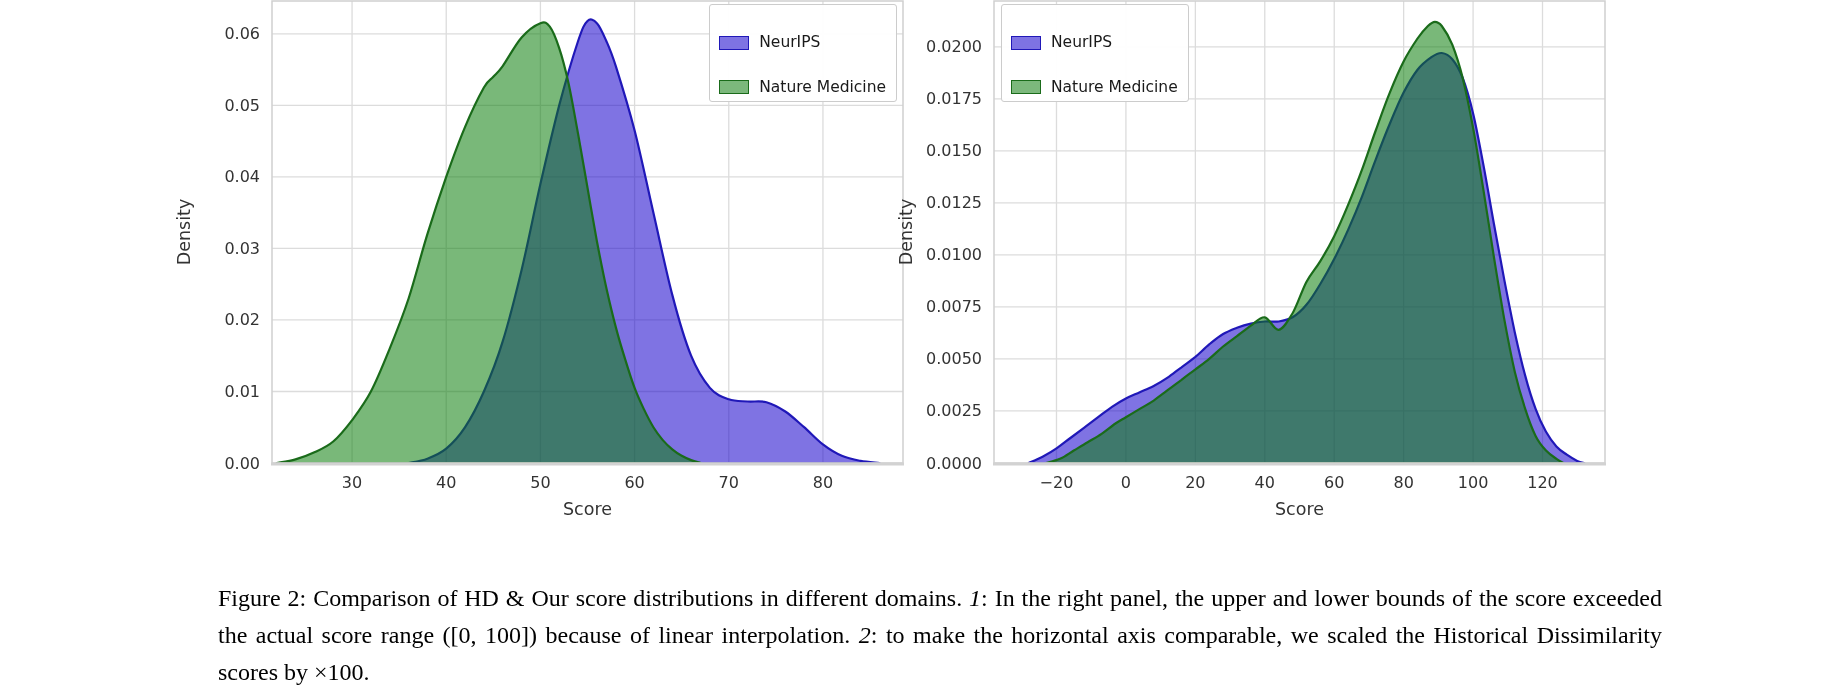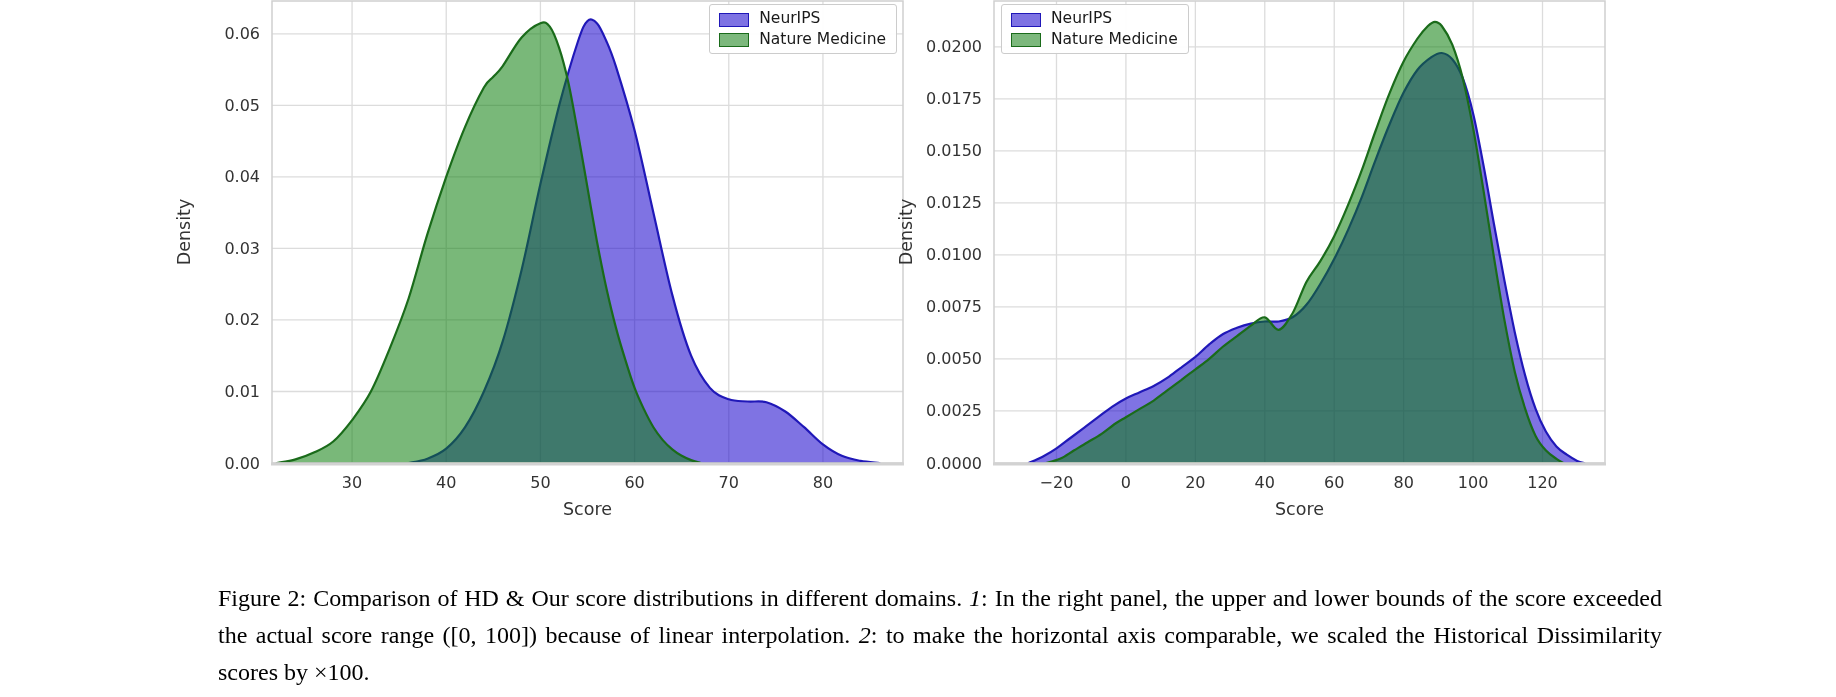--- a/index.html
+++ b/index.html
@@ -1,21 +1,21 @@
 <!DOCTYPE html>
 <html><head>
 <meta charset="utf-8">
 <style>
   html,body{margin:0;padding:0;background:#ffffff;}
   #figure{position:relative;width:1836px;height:697px;background:#ffffff;overflow:hidden;
           font-family:"DejaVu Sans",sans-serif;}
   #charts{position:absolute;left:0;top:0;}
   .legend{position:absolute;background:rgba(255,255,255,0.95);border:1px solid #cccccc;
           border-radius:3px;padding:6px 10px 6px 9px;display:flex;flex-direction:column;gap:5px;}
-  .legend-item{display:flex;align-items:flex-end;gap:10px;}
+  .legend-item{display:flex;align-items:center;gap:10px;margin-top:24px;}
   .legend-swatch{width:30px;height:14px;box-sizing:border-box;}
   .legend-label{font-size:15.5px;color:#1a1a1a;line-height:1;}
   #caption{position:absolute;left:218px;top:556px;width:1444px;
            font-family:"Liberation Serif",serif;font-size:24px;line-height:37px;color:#000;
            text-align:justify;}
   #caption .it{font-style:italic;}
 </style>
 </head>
 <body>
 

